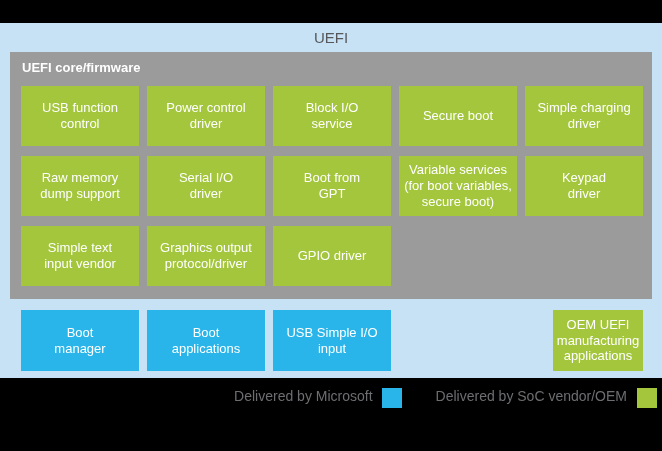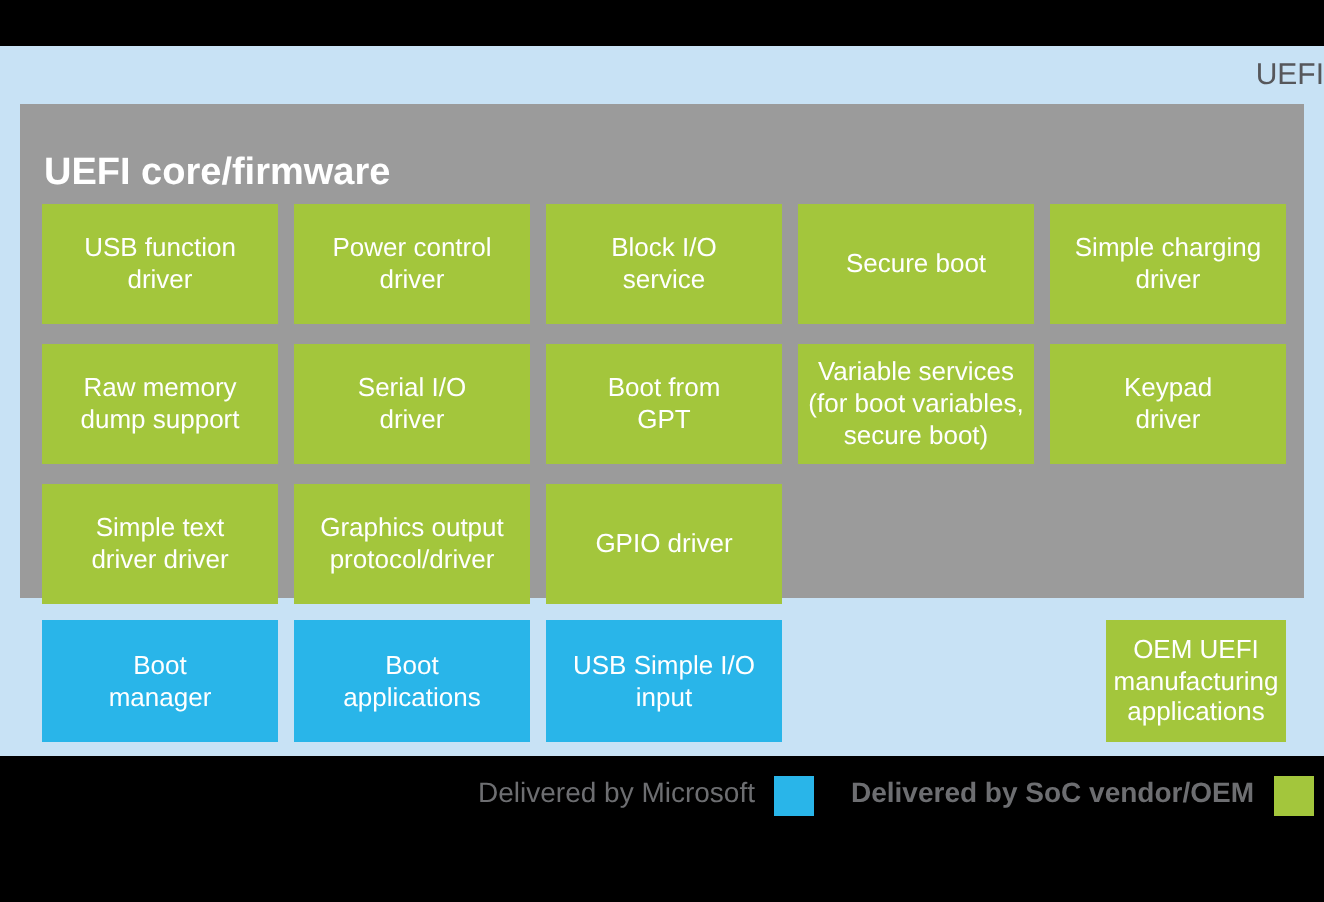--- a/index.html
+++ b/index.html
@@ -13,35 +13,35 @@
   }
   .blue-area {
     position: absolute;
     top: 23px; left: 0;
     width: 662px; height: 355px;
     background: #c8e2f5;
   }
   .diagram-title {
     height: 29px;
     line-height: 30px;
-    text-align: right;
+    text-align: center;
     font-size: 15px;
     color: #56575b;
   }
   .core-box {
     margin: 0 10px;
     height: 247px;
     background: #9b9b9b;
     box-sizing: border-box;
   }
   .core-label {
-    padding: 24px 0 0 12px;
+    padding: 8px 0 0 12px;
     height: 26px;
     box-sizing: content-box;
-    font-size: 19px;
+    font-size: 13px;
     font-weight: 700;
     color: #ffffff;
   }
   .core-grid {
     display: grid;
     grid-template-columns: repeat(5, 1fr);
     column-gap: 8px;
     row-gap: 10px;
     grid-auto-rows: 60px;
     padding: 0 9px 0 11px;
@@ -77,54 +77,54 @@
     align-items: flex-start;
     font-size: 14px;
     color: #6d6e71;
   }
   .swatch {
     width: 20px; height: 20px;
     display: inline-block;
   }
   .swatch.blue  { background: #29b5e9; margin-left: 9px; }
   .swatch.green { background: #a3c63c; margin-left: 10px; }
-  .legend-label-soc { margin-left: 19px; font-weight: bold; }
+  .legend-label-soc { margin-left: 34px; }
 </style>
 </head>
 <body>
 
 <div class="stage">
   <div class="blue-area">
     <div class="diagram-title">UEFI</div>
 
     <div class="core-box">
       <div class="core-label">UEFI core/firmware</div>
       <div class="core-grid">
         <div class="box green">USB function
-driver</div>
+control</div>
         <div class="box green">Power control
 driver</div>
         <div class="box green">Block I/O
 service</div>
         <div class="box green">Secure boot</div>
         <div class="box green">Simple charging
 driver</div>
         <div class="box green">Raw memory
 dump support</div>
         <div class="box green">Serial I/O
 driver</div>
         <div class="box green">Boot from
 GPT</div>
         <div class="box green">Variable services
 (for boot variables,
 secure boot)</div>
         <div class="box green">Keypad
 driver</div>
         <div class="box green">Simple text
-driver driver</div>
+input vendor</div>
         <div class="box green">Graphics output
 protocol/driver</div>
         <div class="box green">GPIO driver</div>
       </div>
     </div>
 
     <div class="bottom-grid">
       <div class="box cyan">Boot
 manager</div>
       <div class="box cyan">Boot

